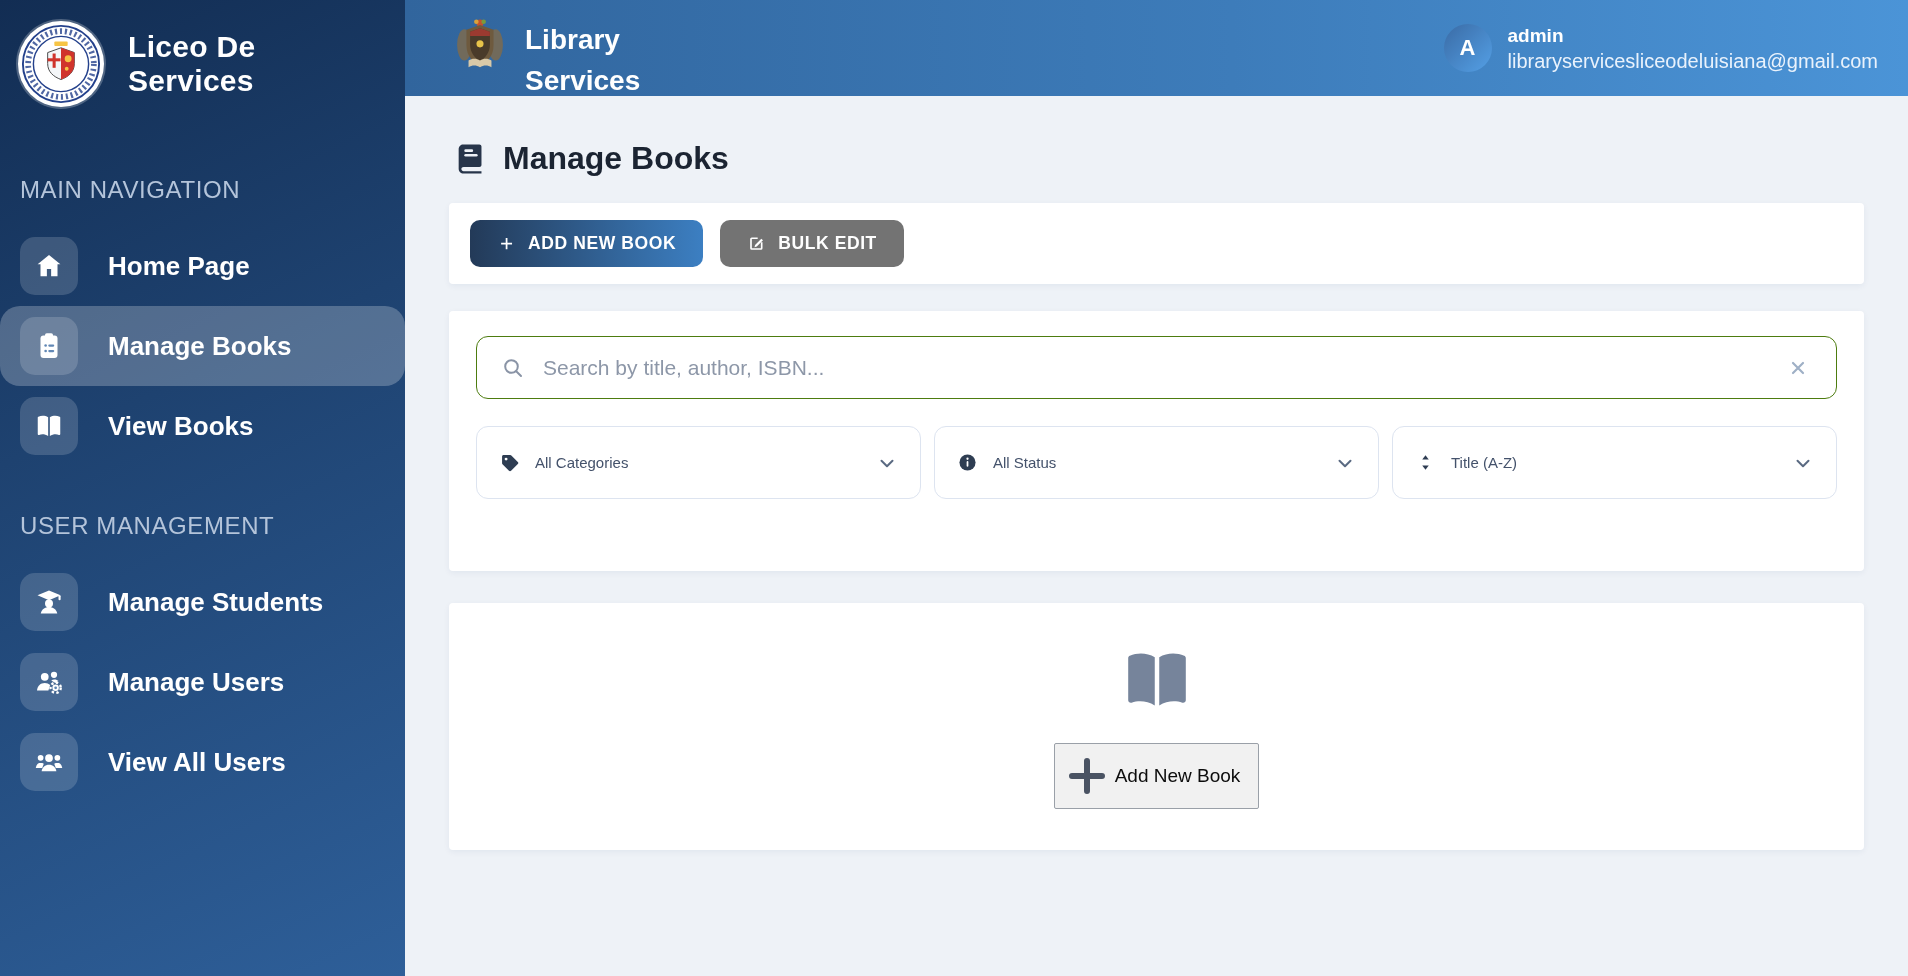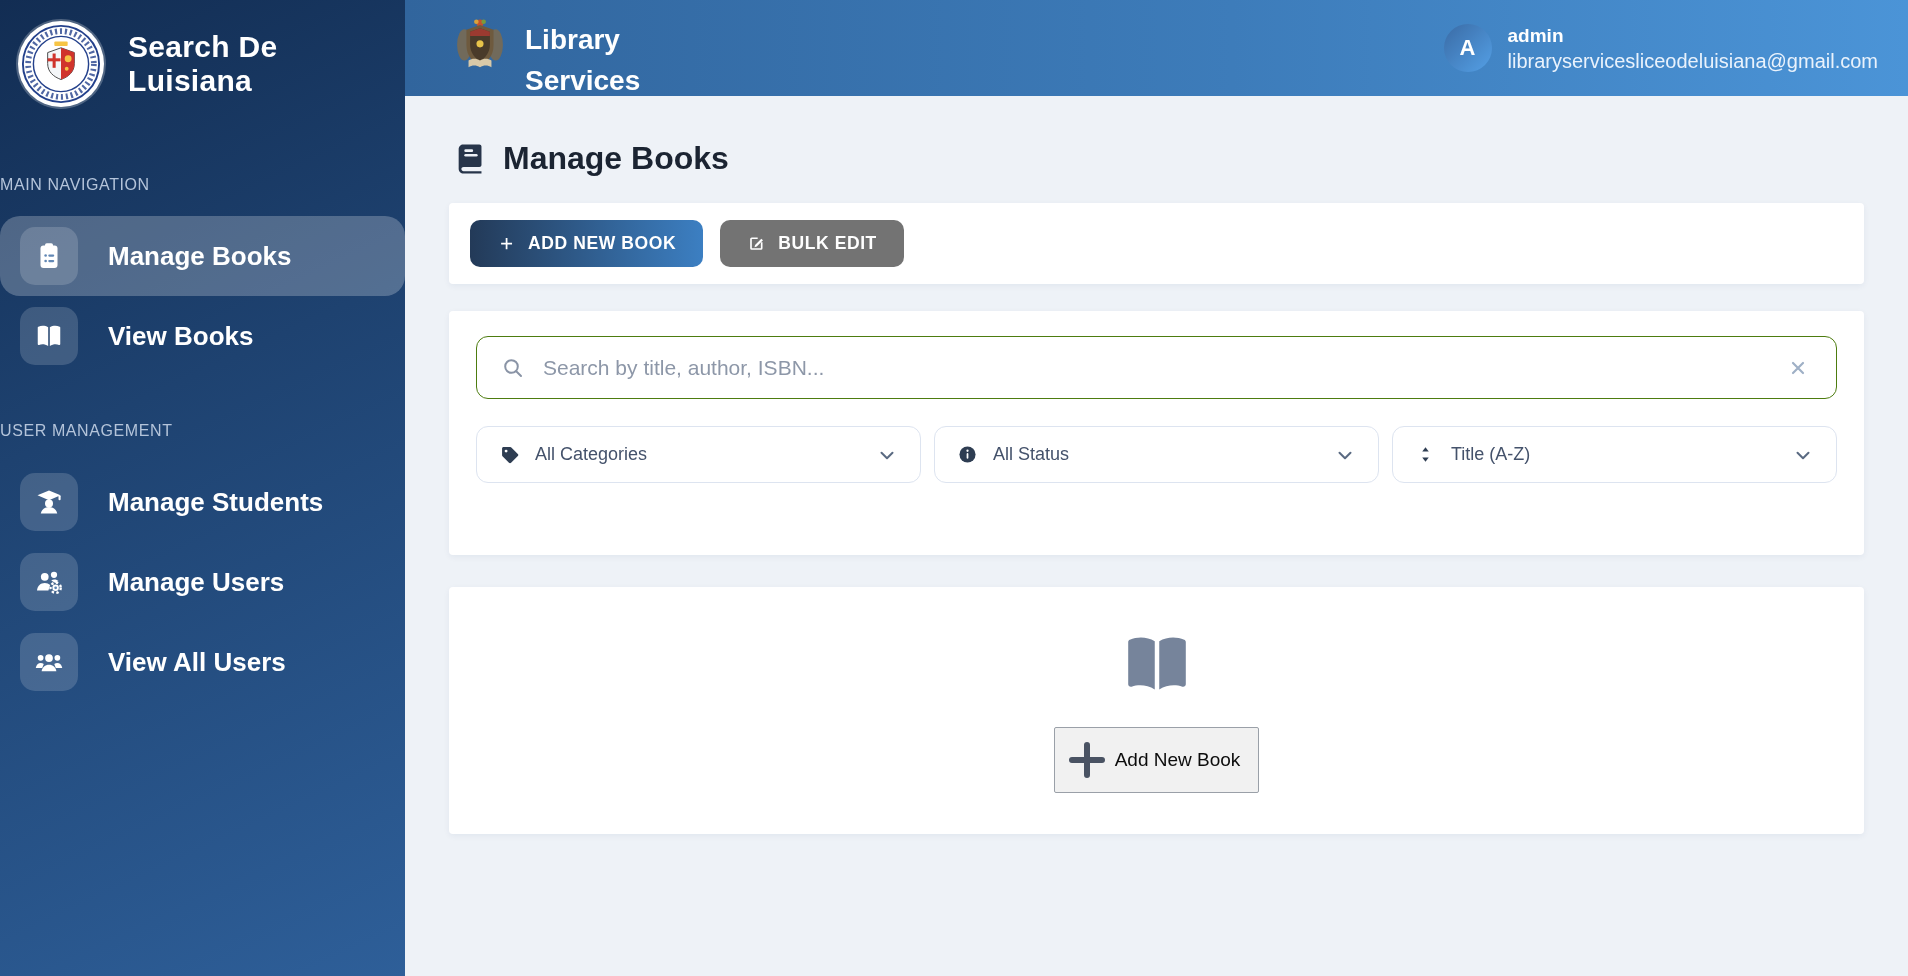--- a/index.html
+++ b/index.html
@@ -11,22 +11,22 @@
   .sidebar { width:405px; min-width:405px; height:100%;
              background:linear-gradient(155deg,#122d53 0%,#1e4270 40%,#2e5f99 100%);
              color:#fff; display:flex; flex-direction:column; }
   .brand { display:flex; align-items:center; gap:24px; padding:20px 18px; height:128px; }
   .brand-logo { width:86px; height:86px; border-radius:50%; background:#fff; flex:0 0 auto;
                 display:flex; align-items:center; justify-content:center;
                 box-shadow:0 0 0 2px rgba(255,255,255,.25); }
   .brand-title { font-size:30px; font-weight:700; letter-spacing:.3px; }
 
   .nav { padding-top:22px; }
-  .nav-section-label { font-size:16px; color:#b4c4da; letter-spacing:.6px;
-                       padding:0 0; margin:46px 0 22px; font-weight:400; }
+  .nav-section-label { font-size:24px; color:#b4c4da; letter-spacing:.6px;
+                       padding:0 20px; margin:46px 0 22px; font-weight:400; }
   .nav-section-label.first { margin-top:26px; }
   .nav-item { display:flex; align-items:center; gap:30px; padding:11px 20px; cursor:pointer; }
   .nav-item.active { background:rgba(255,255,255,.24); border-radius:20px; }
   .chip { width:58px; height:58px; border-radius:15px; background:rgba(255,255,255,.16);
           display:flex; align-items:center; justify-content:center; flex:0 0 auto; }
   .nav-label { font-size:26px; font-weight:700; }
 
   
   .main-col { flex:1; display:flex; flex-direction:column; height:100%; min-width:0; }
 
@@ -61,21 +61,21 @@
   .search-card { margin-top:27px; padding:25px 27px 72px; }
   .search-box { display:flex; align-items:center; gap:16px; border:1px solid #4d7c0f;
                 border-radius:12px; height:63px; padding:0 24px; }
   .search-input { flex:1; border:none; outline:none; font-size:21px; font-family:inherit;
                   color:#333; background:transparent; }
   .search-input::placeholder { color:#8d97a8; }
   .clear-btn { background:none; border:none; padding:4px; cursor:pointer; display:flex; }
 
   .filter-row { display:flex; gap:13px; margin-top:27px; }
   .filter { flex:1; display:flex; align-items:center; gap:15px; border:1px solid #dde4f0;
-            border-radius:12px; height:57px; padding:0 22px; font-size:18px;
+            border-radius:12px; height:73px; padding:0 22px; font-size:15px;
             color:#44526b; cursor:pointer; background:#fff; font-family:inherit; }
   .filter .chev { margin-left:auto; }
 
   .empty-card { margin-top:32px; padding:46px 20px 41px; text-align:center; }
   .empty-msg { font-size:25px; color:#3b4656; margin-top:40px; }
   .empty-btn { margin-top:26px; display:inline-flex; align-items:center; gap:4px;
                background:#f1f1f1; border:1px solid #9aa0a8; border-radius:2px;
                padding:8px 18px 8px 8px; font-size:19px; color:#0c0c0c;
                font-family:inherit; cursor:pointer; }
 </style>
@@ -92,26 +92,34 @@
         <circle cx="42" cy="42" r="34.5" fill="none" stroke="#24418c" stroke-width="6" stroke-dasharray="2.2 3" opacity=".8"></circle>
         <rect x="35" y="18.5" width="14" height="4.5" rx="1" fill="#f6c445"></rect>
         <path d="M42 25l14 5v11.5c0 8.8-6 13.8-14 16.8-8-3-14-8-14-16.8V30z" fill="#f4f6f8" stroke="#444" stroke-width="1"></path>
         <path d="M42 25l14 5v11.5c0 8.8-6 13.8-14 16.8z" fill="#d0342c"></path>
         <rect x="33.2" y="31" width="3.2" height="15" fill="#d0342c"></rect>
         <rect x="28" y="36" width="13.5" height="3.2" fill="#d0342c"></rect>
         <circle cx="49.5" cy="36.5" r="3.6" fill="#f6c445"></circle>
         <circle cx="48" cy="47" r="2" fill="#f6c445"></circle>
       </svg>
     </div>
-    <div class="brand-title">Search De Luisiana</div>
+    <div class="brand-title">Liceo De Services</div>
   </div>
 
   <nav class="nav">
     <div class="nav-section-label first">MAIN NAVIGATION</div>
 
+    <div class="nav-item">
+      <span class="chip">
+        <svg width="30" height="30" viewBox="0 0 24 24" fill="#fff">
+          <path d="M12 3.1 2.9 10.6h2.3v9.5h5.1v-5.8h3.4v5.8h5.1v-9.5h2.3z"></path>
+        </svg>
+      </span>
+      <span class="nav-label">Home Page</span>
+    </div>
 
 
     <div class="nav-item active">
       <span class="chip">
         <svg width="30" height="30" viewBox="0 0 24 24">
           <rect x="5.2" y="3.6" width="13.6" height="18" rx="2.4" fill="#fff"></rect>
           <rect x="8.8" y="1.8" width="6.4" height="3.6" rx="1.4" fill="#fff"></rect>
           <circle cx="9.3" cy="11.6" r="1.05" fill="#6288b5"></circle>
           <rect x="11.4" y="10.8" width="4.8" height="1.7" rx=".85" fill="#6288b5"></rect>
           <circle cx="9.3" cy="16" r="1.05" fill="#6288b5"></circle>

